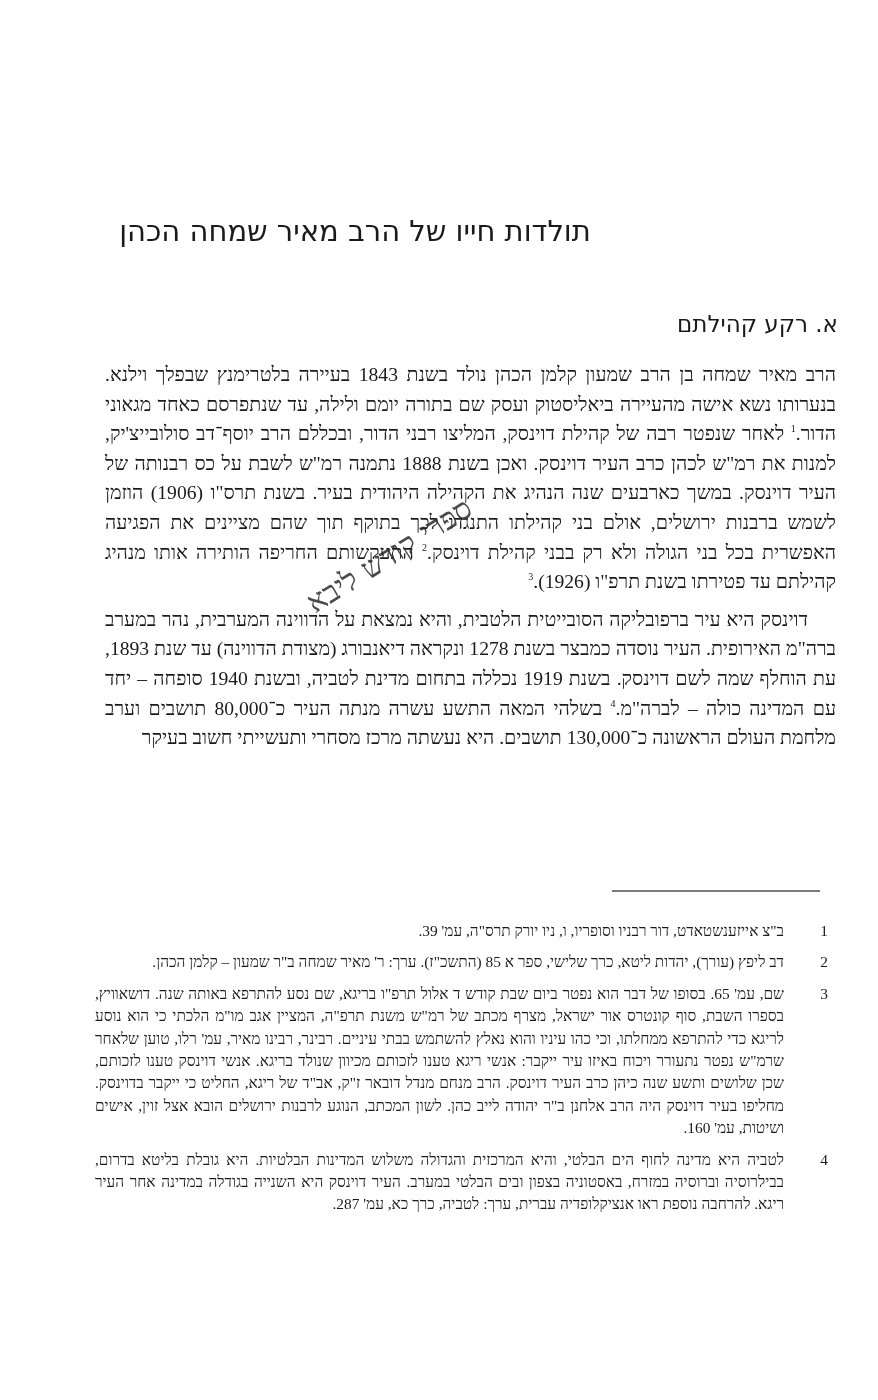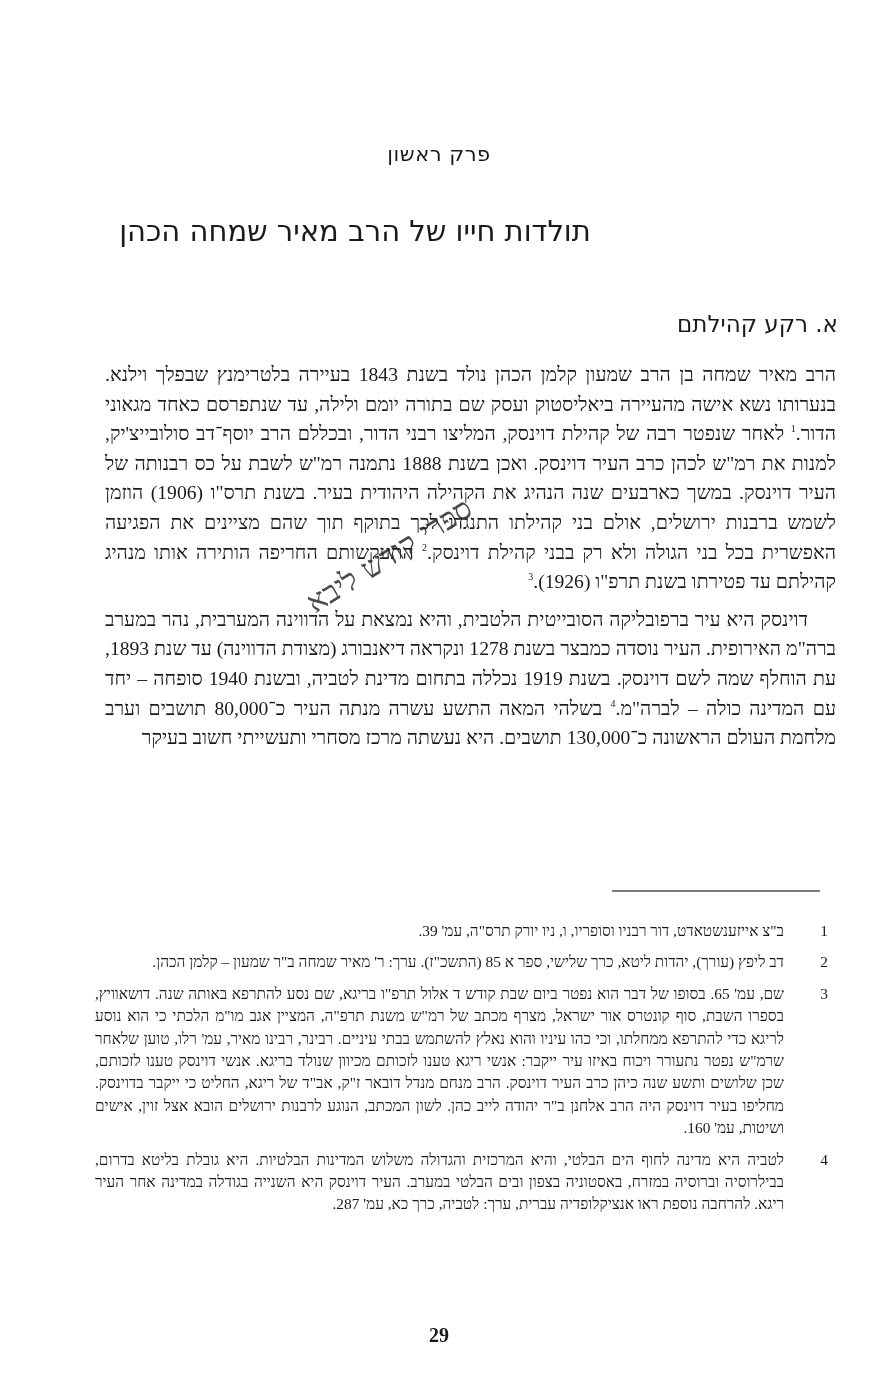--- a/index.html
+++ b/index.html
@@ -127,21 +127,20 @@
       font-size: 20px;
       font-weight: bold;
       direction: ltr;
     }
   </style>
 </head>
 <body>
 
 <div class="page">
 
-  <div class="chapter-label">פרק ראשון</div>
 
   <h1 class="chapter-title">תולדות חייו של הרב מאיר שמחה הכהן</h1>
 
   <h2 class="section-heading">א. רקע קהילתם</h2>
 
   <div class="body-text">
     <p><span>הרב מאיר שמחה בן הרב שמעון קלמן הכהן נולד בשנת 1843 בעיירה בלטרימנץ שבפלך וילנא. בנערותו נשא אישה מהעיירה ביאליסטוק ועסק שם בתורה יומם ולילה, עד שנתפרסם כאחד מגאוני הדור.</span><sup class="fn-ref">1</sup><span> לאחר שנפטר רבה של קהילת דוינסק, המליצו רבני הדור, ובכללם הרב יוסף־דב סולובייצ'יק, למנות את רמ"ש לכהן כרב העיר דוינסק. ואכן בשנת 1888 נתמנה רמ"ש לשבת על כס רבנותה של העיר דוינסק. במשך כארבעים שנה הנהיג את הקהילה היהודית בעיר. בשנת תרס"ו (1906) הוזמן לשמש ברבנות ירושלים, אולם בני קהילתו התנגדו לכך בתוקף תוך שהם מציינים את הפגיעה האפשרית בכל בני הגולה ולא רק בבני קהילת דוינסק.</span><sup class="fn-ref">2</sup><span> התעקשותם החריפה הותירה אותו מנהיג קהילתם עד פטירתו בשנת תרפ"ו (1926).</span><sup class="fn-ref">3</sup></p>
     <p class="indent"><span>דוינסק היא עיר ברפובליקה הסובייטית הלטבית, והיא נמצאת על הדווינה המערבית, נהר במערב ברה"מ האירופית. העיר נוסדה כמבצר בשנת 1278 ונקראה דיאנבורג (מצודת הדווינה) עד שנת 1893, עת הוחלף שמה לשם דוינסק. בשנת 1919 נכללה בתחום מדינת לטביה, ובשנת 1940 סופחה – יחד עם המדינה כולה – לברה"מ.</span><sup class="fn-ref">4</sup><span> בשלהי המאה התשע עשרה מנתה העיר כ־80,000 תושבים וערב מלחמת העולם הראשונה כ־130,000 תושבים. היא נעשתה מרכז מסחרי ותעשייתי חשוב בעיקר</span></p>
   </div>
 
@@ -161,15 +160,14 @@
     <div class="footnote">
       <span class="fn-num">3</span>
       <span class="fn-text">שם, עמ' 65. בסופו של דבר הוא נפטר ביום שבת קודש ד אלול תרפ"ו בריגא, שם נסע להתרפא באותה שנה. דושאוויץ, בספרו השבת, סוף קונטרס אור ישראל, מצרף מכתב של רמ"ש משנת תרפ"ה, המציין אגב מו"מ הלכתי כי הוא נוסע לריגא כדי להתרפא ממחלתו, וכי כהו עיניו והוא נאלץ להשתמש בבתי עיניים. רבינר, רבינו מאיר, עמ' רלו, טוען שלאחר שרמ"ש נפטר נתעורר ויכוח באיזו עיר ייקבר: אנשי ריגא טענו לזכותם מכיוון שנולד בריגא. אנשי דוינסק טענו לזכותם, שכן שלושים ותשע שנה כיהן כרב העיר דוינסק. הרב מנחם מנדל דובאר ז"ק, אב"ד של ריגא, החליט כי ייקבר בדוינסק. מחליפו בעיר דוינסק היה הרב אלחנן ב"ר יהודה לייב כהן. לשון המכתב, הנוגע לרבנות ירושלים הובא אצל זוין, אישים ושיטות, עמ' 160.</span>
     </div>
     <div class="footnote">
       <span class="fn-num">4</span>
       <span class="fn-text">לטביה היא מדינה לחוף הים הבלטי, והיא המרכזית והגדולה משלוש המדינות הבלטיות. היא גובלת בליטא בדרום, בבילרוסיה וברוסיה במזרח, באסטוניה בצפון ובים הבלטי במערב. העיר דוינסק היא השנייה בגודלה במדינה אחר העיר ריגא. להרחבה נוספת ראו אנציקלופדיה עברית, ערך: לטביה, כרך כא, עמ' 287.</span>
     </div>
   </div>
 
-  <div class="page-number">29</div>
 
 </div>
 
 </body></html>

